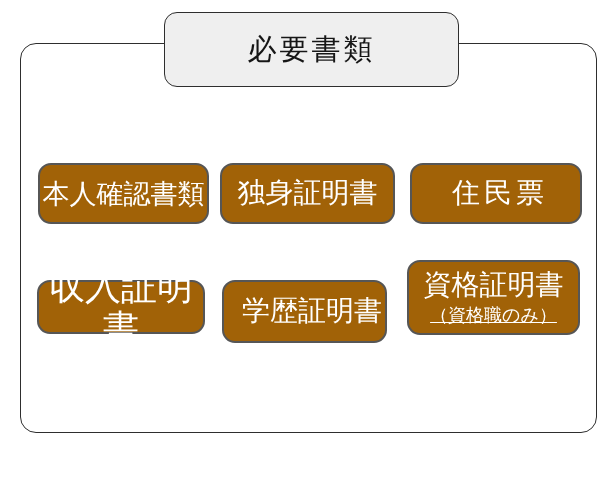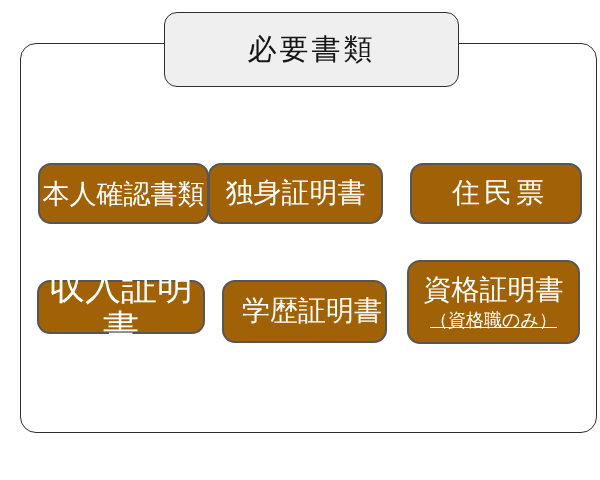--- a/index.html
+++ b/index.html
@@ -63,26 +63,26 @@
     text-align: center;
     z-index: 2;
   }
   .doc-box .sublabel {
     font-size: 18px;
     margin-top: 4px;
     text-decoration: underline;
   }
   
   .b0 { left: 26px;  top: 163px; width: 171px; height: 61px; }
-  .b1 { left: 196px; top: 163px; width: 175px; height: 61px; font-size: 28px; }
+  .b1 { left: 208px; top: 163px; width: 175px; height: 61px; font-size: 28px; }
   .b2 { left: 398px; top: 163px; width: 172px; height: 61px; font-size: 28px; letter-spacing: 4px; padding-left: 8px; }
   
   .b3 { left: 25px;  top: 280px; width: 168px; height: 54px; font-size: 36px; }
   .b4 { left: 210px; top: 280px; width: 165px; height: 63px; font-size: 28px; padding-left: 15px; }
-  .b5 { left: 395px; top: 260px; width: 173px; height: 84px; font-size: 28px; }
+  .b5 { left: 395px; top: 260px; width: 173px; height: 75px; font-size: 28px; }
 </style>
 </head>
 <body>
 
 <div class="stage">
 
   <div class="container-frame"></div>
 
   <div class="title-box">
     <span>必要書類</span>

